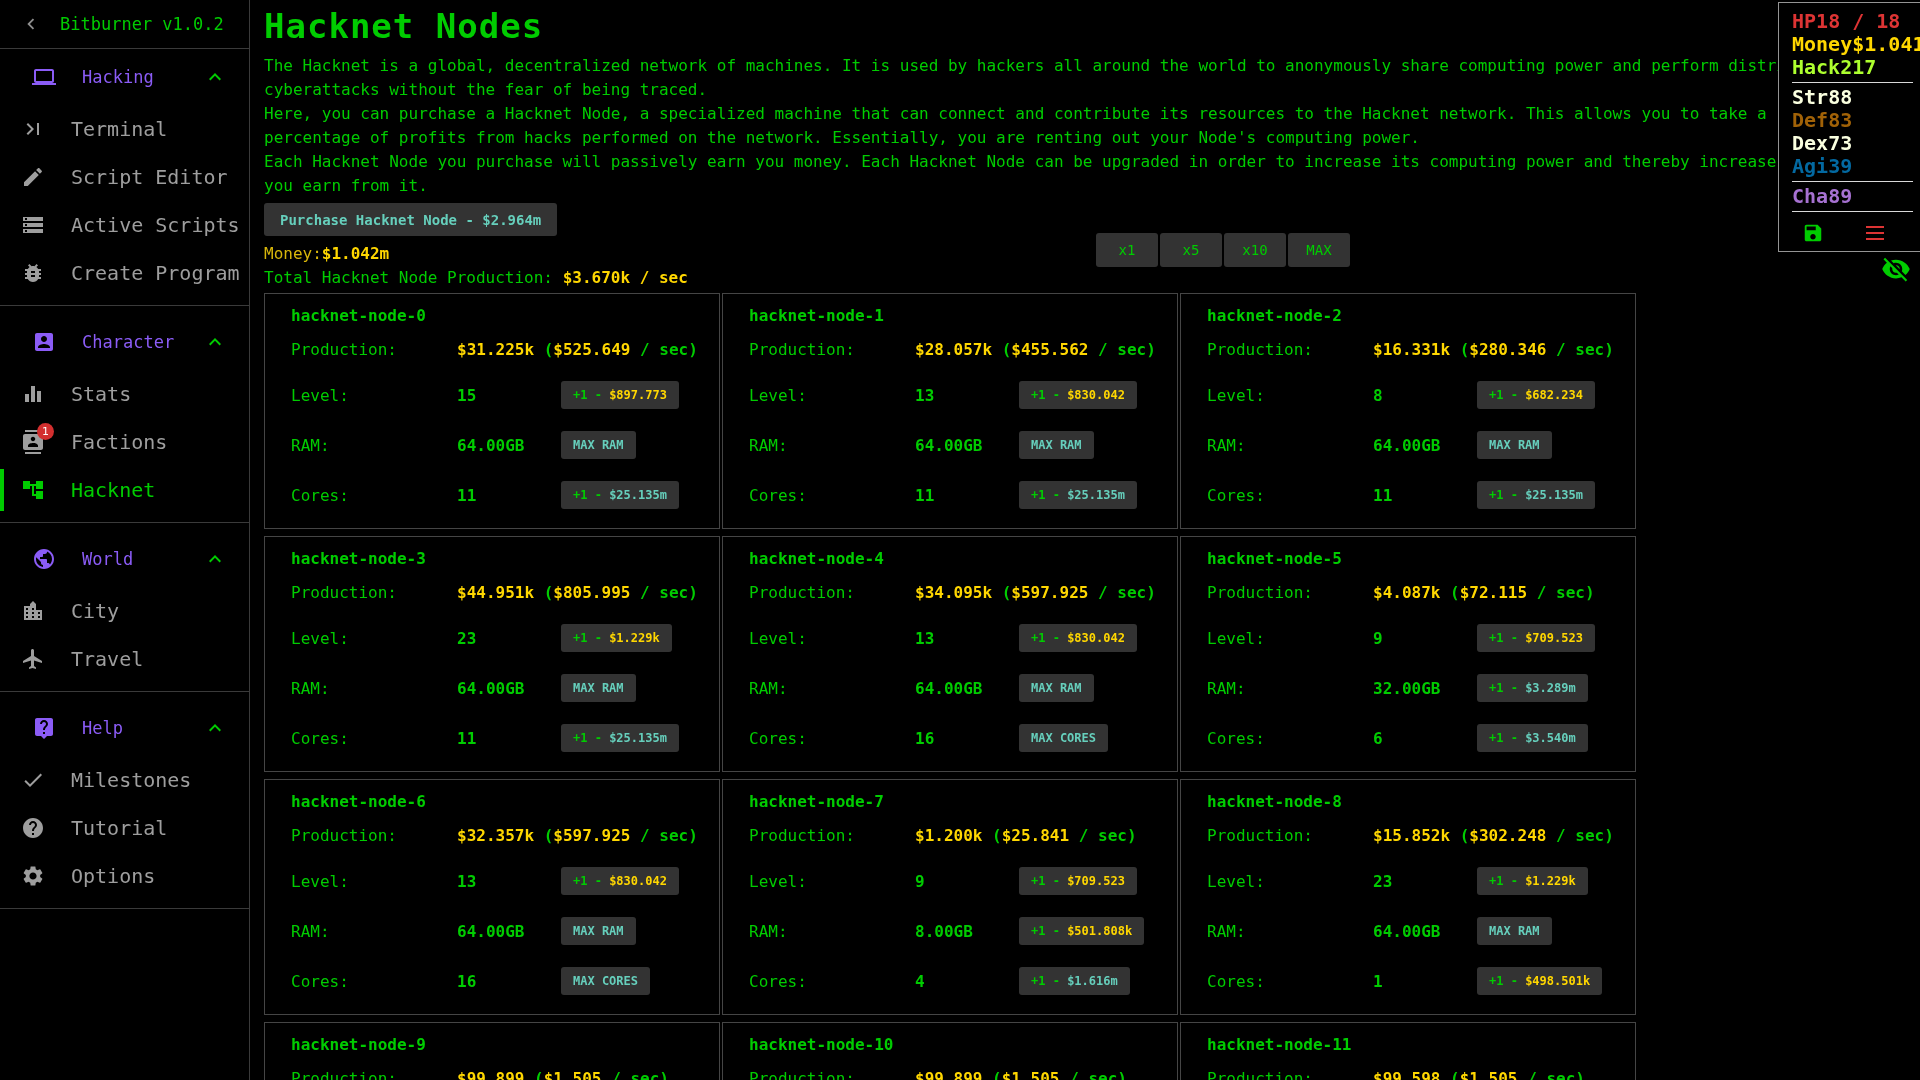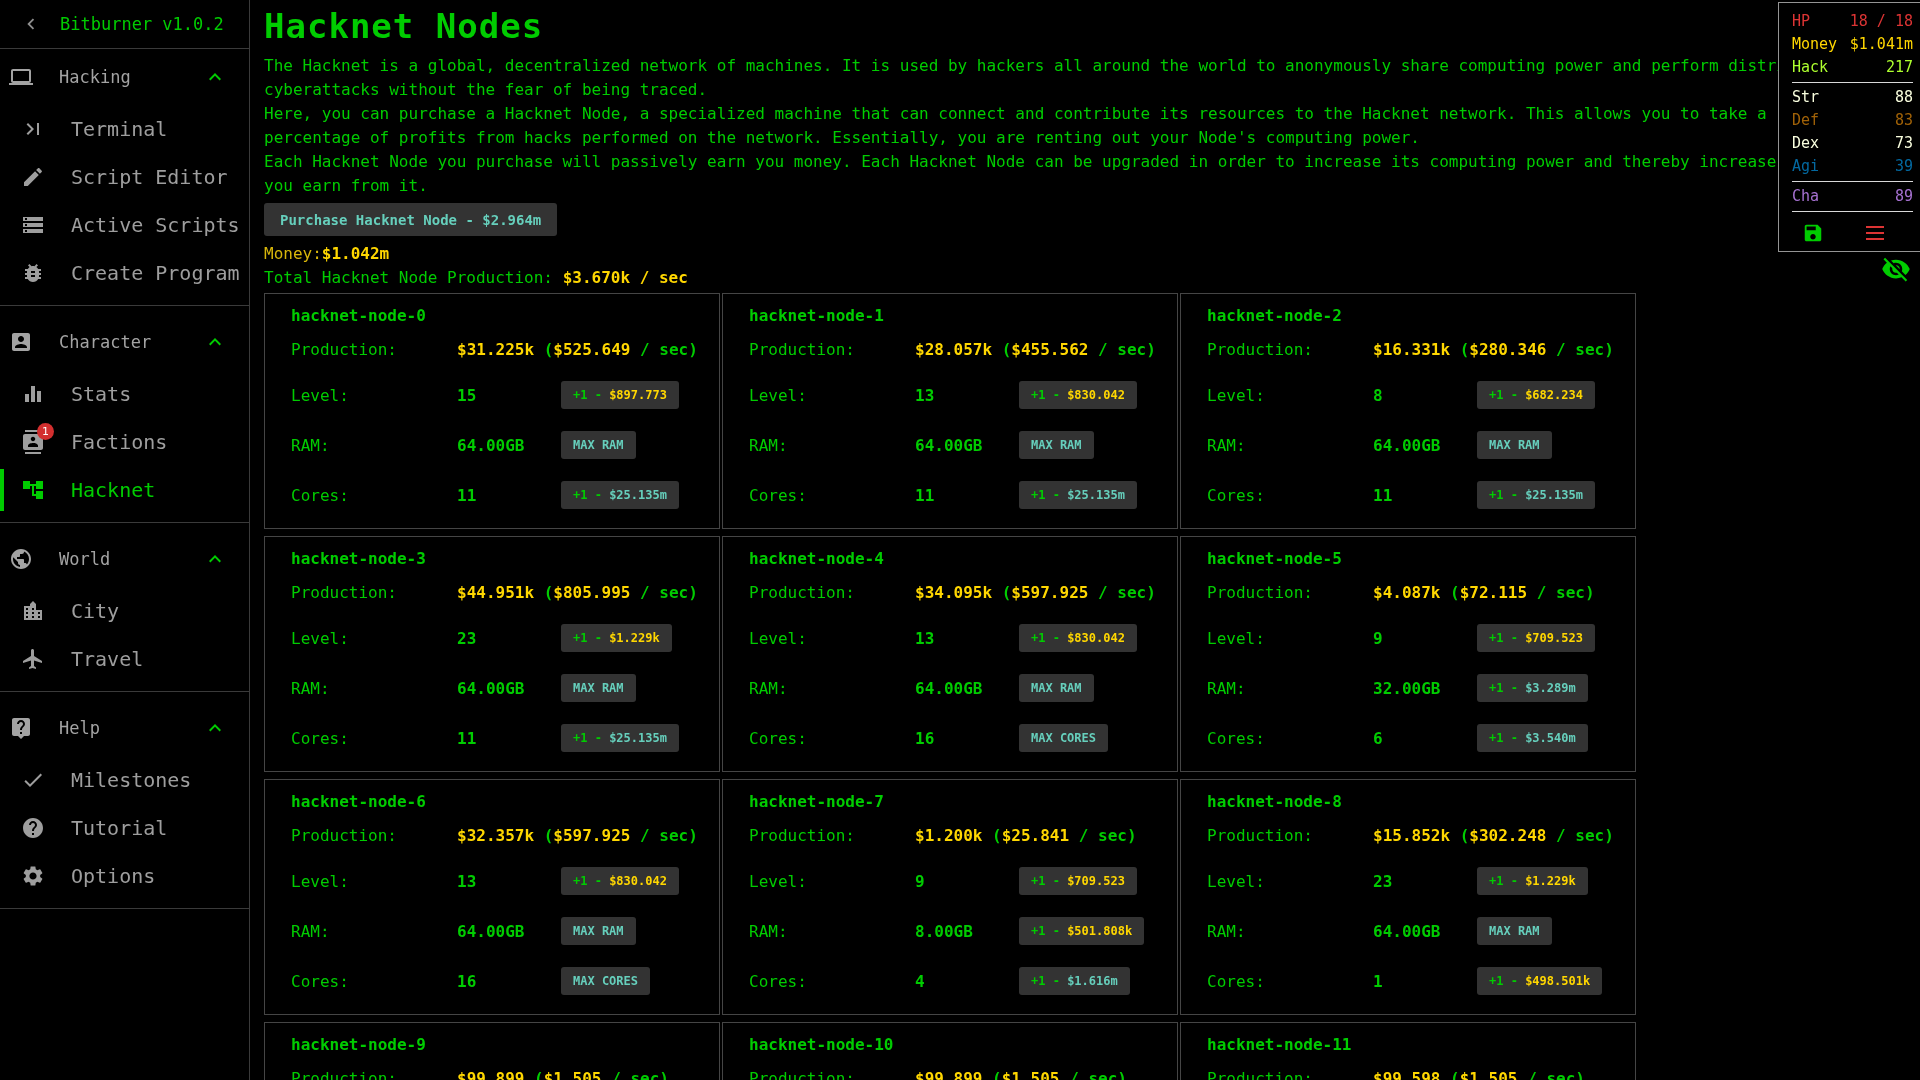--- a/index.html
+++ b/index.html
@@ -8,21 +8,21 @@
     width:1920px; height:1080px; background:#000; overflow:hidden;
     font-family:"DejaVu Sans Mono", monospace; color:#0c0; position:relative;
   }
   svg { display:block; }
 
   
   .sidebar { position:absolute; left:0; top:0; width:250px; height:1080px; border-right:1px solid #3a3a3a; background:#000; }
   .sb-header { height:49px; display:flex; align-items:center; padding-left:20px; border-bottom:1px solid #3a3a3a; }
   .sb-back { background:none; border:none; color:#8f8f8f; padding:0; margin-right:18px; cursor:pointer; }
   .sb-title { color:#0c0; font-size:17px; }
-  .sb-section { height:56px; display:flex; align-items:center; padding-left:9px; color:#a3a3a3; cursor:pointer; position:relative; }
+  .sb-section { height:56px; display:flex; align-items:center; padding-left:32px; color:#8b5cf6; cursor:pointer; position:relative; }
   .sb-item { height:48px; display:flex; align-items:center; padding-left:21px; color:#9e9e9e; cursor:pointer; position:relative; }
   .sb-item.selected { color:#0c0; }
   .sb-item.selected::before { content:""; position:absolute; left:0; top:3px; width:4px; height:42px; background:#0c0; }
   .sb-icon { width:24px; height:24px; position:relative; flex:0 0 24px; }
   .sb-label { margin-left:26px; font-size:20px; white-space:nowrap; }
   .sb-section .sb-label { font-size:17px; }
   .sb-chevron { margin-left:auto; margin-right:22px; color:#0c0; }
   .sb-divider { border-top:1px solid #3a3a3a; margin:8px 0; }
   .sb-badge { position:absolute; top:-7px; right:-9px; background:#d32f2f; color:#fff; width:17px; height:17px;
               border-radius:50%; font-size:11px; display:flex; align-items:center; justify-content:center;
@@ -53,21 +53,21 @@
   .grn  { color:#0c0; font-weight:bold; }
   .teal { color:#66cfbc; font-weight:bold; }
   .up-row { display:grid; grid-template-columns:166px 104px auto; align-items:center; min-height:50px; font-size:16px; }
   .up-row .lbl { color:#0c0; }
   .up-row .val { color:#0c0; font-weight:bold; }
   .up-btn { justify-self:start; padding:7px 12px; font-size:12px; font-weight:bold; }
 
   
   .overlay { position:absolute; left:1778px; top:2px; width:146px; background:#000;
              border:1px solid #949494; padding:7px 10px 4px 13px; }
-  .ov-row { display:flex; justify-content:space-between; font-size:15px; font-weight:normal; line-height:23px; }
+  .ov-row { display:flex; font-size:20px; font-weight:bold; line-height:23px; }
   .ov-div { border-top:1px solid #d8d8d8; margin:3px 0; }
   .ov-icons { display:flex; align-items:center; gap:42px; padding:7px 0 3px 10px; }
   .icon-btn { background:none; border:none; padding:0; cursor:pointer; }
   .red-lines span { display:block; width:18px; height:2.5px; background:#dd3434; margin:3.5px 0; }
 
   .eye-toggle { position:absolute; left:1881px; top:254px; color:#0c0; }
 </style>
 </head>
 <body>
 
@@ -249,20 +249,26 @@
       <div class="desc-line">Each Hacknet Node you purchase will passively earn you money. Each Hacknet Node can be upgraded in order to increase its computing power and thereby increase the money</div>
       <div class="desc-line">you earn from it.</div>
     </div>
   <button class="btn purchase-btn">Purchase Hacknet Node - $2.964m</button>
   <div class="money-row">
     <span class="money-label">Money:</span><span class="money-value">$1.042m</span>
   </div>
   <div class="prod-row">
     <span class="prod-label">Total Hacknet Node Production: </span><span class="prod-value">$3.670k / sec</span>
   </div>
+  <div class="mult-group" id="mult-group">
+      <button class="btn mult-btn">x1</button>
+      <button class="btn mult-btn">x5</button>
+      <button class="btn mult-btn">x10</button>
+      <button class="btn mult-btn">MAX</button>
+    </div>
   <div class="grid" id="cards-grid">
       <div class="card">
         <div class="card-title">hacknet-node-0</div>
         <div class="card-prod">
           <span class="lbl">Production:</span>
           <span><span class="gold">$31.225k</span><span class="grn"> (</span><span class="gold">$525.649</span><span class="grn"> / sec)</span></span>
         </div>
         <div class="up-row">
           <span class="lbl">Level:</span>
           <span class="val">15</span>

